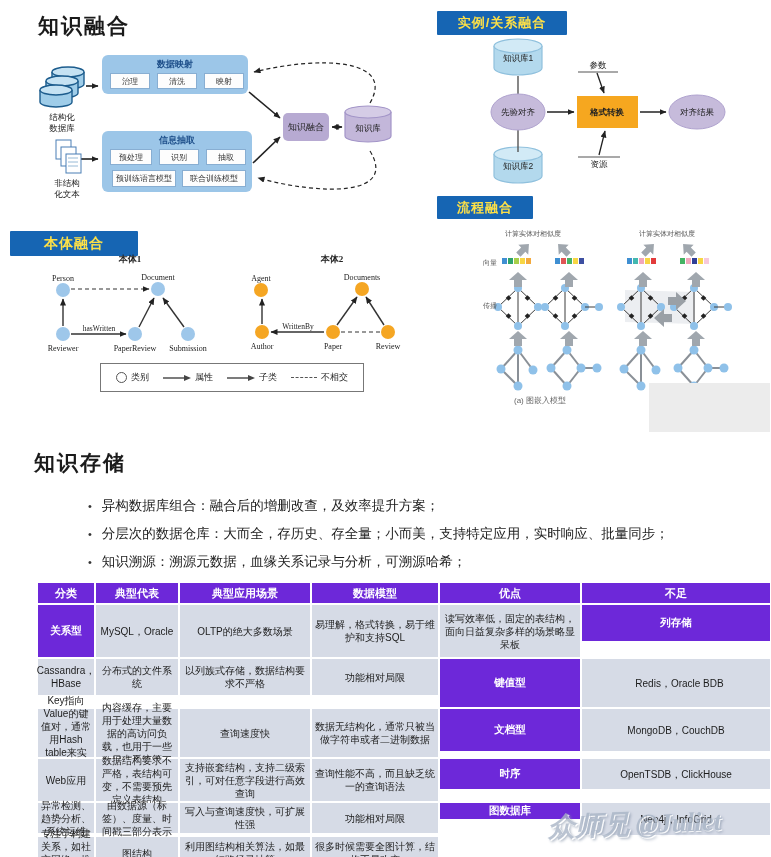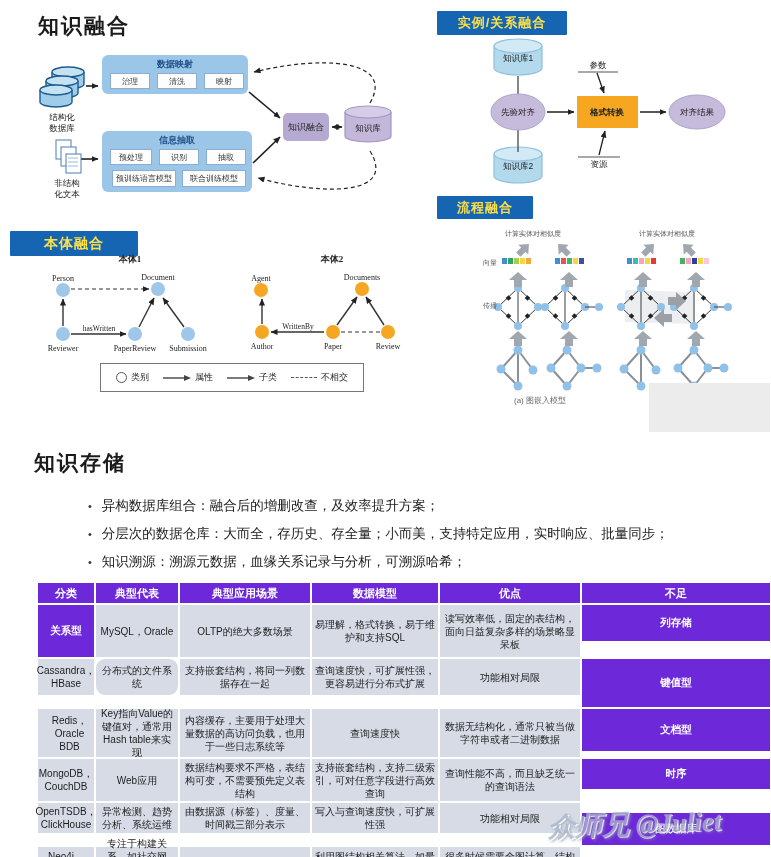--- a/index.html
+++ b/index.html
@@ -342,43 +342,42 @@
       <div class="th" style="height: 20px;">数据模型</div>
       <div class="th" style="height: 20px;">优点</div>
       <div class="th" style="height: 20px;">不足</div>
       <div class="rowhead" style="height: 52px;">关系型</div>
       <div class="cell" style="height: 52px;">MySQL，Oracle</div>
       <div class="cell" style="height: 52px;">OLTP的绝大多数场景</div>
       <div class="cell" style="height: 52px;">易理解，格式转换，易于维护和支持SQL</div>
       <div class="cell" style="height: 52px;">读写效率低，固定的表结构，面向日益复杂多样的场景略显呆板</div>
       <div class="rowhead" style="height: 36px;">列存储</div>
       <div class="cell" style="height: 36px;">Cassandra，HBase</div>
-      <div class="cell" style="height: 36px; border-radius: 9px;">分布式的文件系统</div>
-      <div class="cell" style="height: 36px;">支持嵌套结构，将同一列数据存在一起</div>
-      <div class="cell" style="height: 36px;">查询速度快，可扩展性强，更容易进行分布式扩展</div>
+      <div class="cell" style="height: 36px;">分布式的文件系统</div>
+      <div class="cell" style="height: 36px;">以列族式存储，数据结构要求不严格</div>
       <div class="cell" style="height: 36px;">功能相对局限</div>
       <div class="rowhead" style="height: 48px;">键值型</div>
       <div class="cell" style="height: 48px; padding-left: 10px;">Redis，Oracle BDB</div>
       <div class="cell" style="height: 48px;">Key指向Value的键值对，通常用Hash table来实现</div>
       <div class="cell" style="height: 48px;">内容缓存，主要用于处理大量数据的高访问负载，也用于一些日志系统等</div>
       <div class="cell" style="height: 48px;">查询速度快</div>
       <div class="cell" style="height: 48px;">数据无结构化，通常只被当做字符串或者二进制数据</div>
       <div class="rowhead" style="height: 42px;">文档型</div>
       <div class="cell" style="height: 42px;">MongoDB，CouchDB</div>
       <div class="cell" style="height: 42px;">Web应用</div>
       <div class="cell" style="height: 42px;">数据结构要求不严格，表结构可变，不需要预先定义表结构</div>
       <div class="cell" style="height: 42px;">支持嵌套结构，支持二级索引，可对任意字段进行高效查询</div>
       <div class="cell" style="height: 42px;">查询性能不高，而且缺乏统一的查询语法</div>
       <div class="rowhead" style="height: 30px;">时序</div>
       <div class="cell" style="height: 30px;">OpenTSDB，ClickHouse</div>
       <div class="cell" style="height: 30px;">异常检测、趋势分析、系统运维</div>
       <div class="cell" style="height: 30px;">由数据源（标签）、度量、时间戳三部分表示</div>
       <div class="cell" style="height: 30px;">写入与查询速度快，可扩展性强</div>
       <div class="cell" style="height: 30px;">功能相对局限</div>
-      <div class="rowhead" style="height: 32px; margin-top: 10px;">图数据库</div>
+      <div class="rowhead" style="height: 16px;">图数据库</div>
       <div class="cell" style="height: 32px;">Neo4j，InfoGrid</div>
       <div class="cell" style="height: 32px;">专注于构建关系，如社交网络，推荐系统等。</div>
       <div class="cell" style="height: 32px;">图结构</div>
       <div class="cell" style="height: 32px;">利用图结构相关算法，如最短路径寻址等</div>
       <div class="cell" style="height: 32px;">很多时候需要全图计算，结构不易改变</div>
     </div>
 
   <div class="abs watermark" style="left:548px;top:806px;">众师兄 @Juliet</div>
 </div>
 

